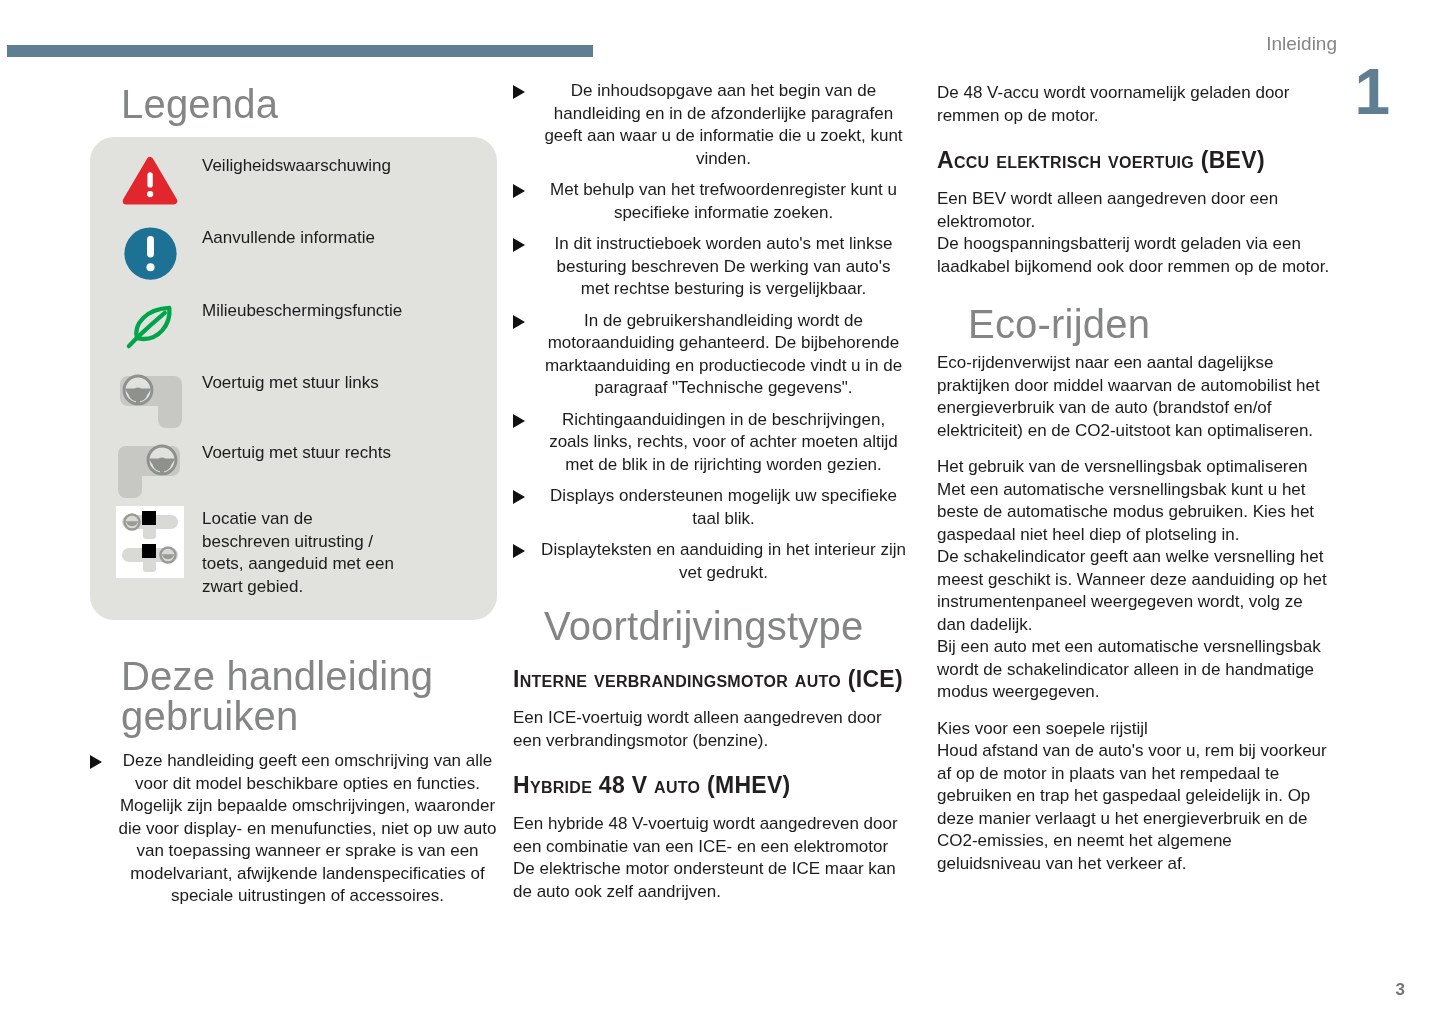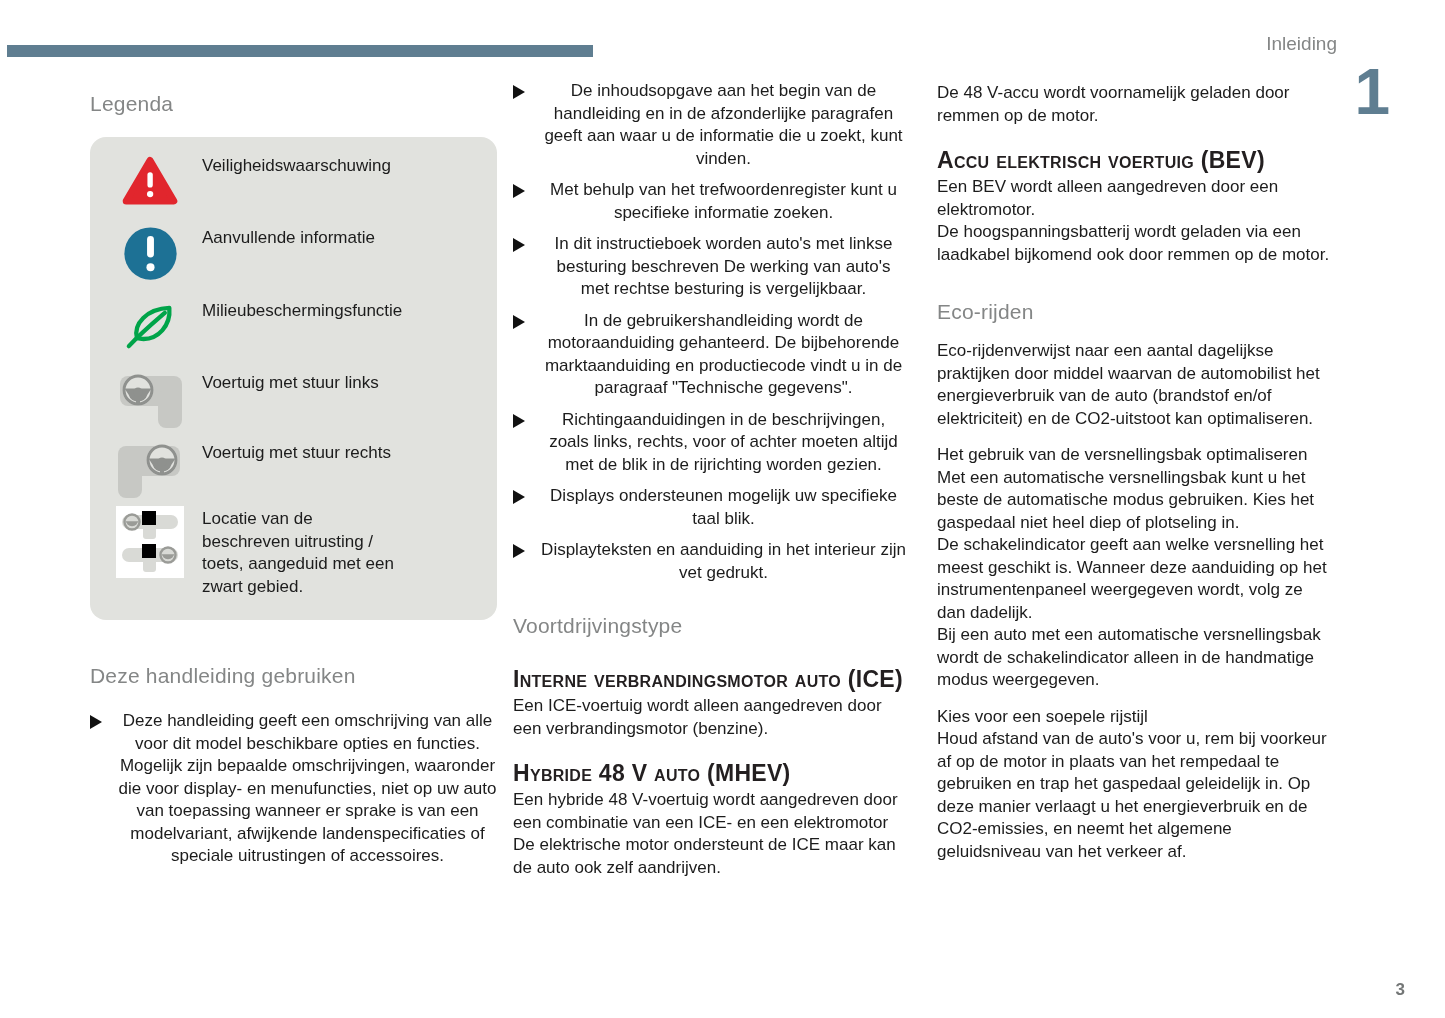--- a/index.html
+++ b/index.html
@@ -23,39 +23,39 @@
   .topbar{position:absolute;left:7px;top:45px;width:586px;height:12px;background:var(--accent);}
   .header-label{position:absolute;top:33px;right:108px;font-size:19px;color:var(--heading);}
   .chapter-num{position:absolute;top:60px;right:55px;font-size:64px;font-weight:700;color:var(--accent);line-height:1;}
   .page-num{position:absolute;right:40px;top:980px;font-size:17px;font-weight:700;color:#737676;}
 
   .col{position:absolute;font-size:17px;line-height:22.5px;}
   .col1{left:90px;top:84px;width:407px;}
   .col2{left:513px;top:80px;width:393px;}
   .col3{left:937px;top:82px;width:395px;}
 
-  h1{font-size:21px;line-height:40px;font-weight:400;color:var(--heading);letter-spacing:.2px;}
+  h1{font-size:40px;line-height:40px;font-weight:400;color:var(--heading);letter-spacing:.2px;margin-left:31px;}
   h2.sc{font-variant:small-caps;font-size:23px;line-height:31px;font-weight:700;color:#231f20;letter-spacing:.3px;}
   h3.sub{font-size:17px;line-height:22.5px;font-weight:400;}
 
-  .legendbox{margin-top:13px;background:var(--legend-bg);border-radius:16px;padding:16px 12px 22px 16px;width:407px;}
+  .legendbox{margin-top:13px;background:var(--legend-bg);border-radius:24px;padding:16px 12px 22px 16px;width:407px;}
   .legend-row{display:grid;grid-template-columns:88px 238px;column-gap:8px;align-items:start;}
   .legend-icon-cell{display:flex;justify-content:center;}
   .legend-label{font-size:17px;line-height:22.5px;padding-top:2px;white-space:pre-line;}
   .rh1{min-height:72px}.rh2{min-height:73px}.rh3{min-height:72px}.rh4{min-height:70px}.rh5{min-height:66px}
 
   .bullet{display:flex;margin-bottom:9px;}
   .arrow{flex:0 0 28px;padding-top:5px;}
   .arrow::before{content:"";display:block;width:0;height:0;border-left:12px solid #111;border-top:7px solid transparent;border-bottom:7px solid transparent;}
   .btext{flex:1;text-align:center;}
   b,.bold{font-weight:400;}
 
   .para{margin:0;}
   .mt8{margin-top:8px}.mt14{margin-top:14px}.mt18{margin-top:18px}.mt22{margin-top:22px}
-  .mt26{margin-top:26px}.mt36{margin-top:36px}.mt12{}
+  .mt26{margin-top:26px}.mt36{margin-top:36px}.mt12{margin-top:12px}
 </style>
 </head>
 <body>
 
 <div class="topbar"></div>
 <div class="header-label">Inleiding</div>
 <div class="chapter-num">1</div>
 <div class="page-num">3</div>
 
 <div class="col col1">

